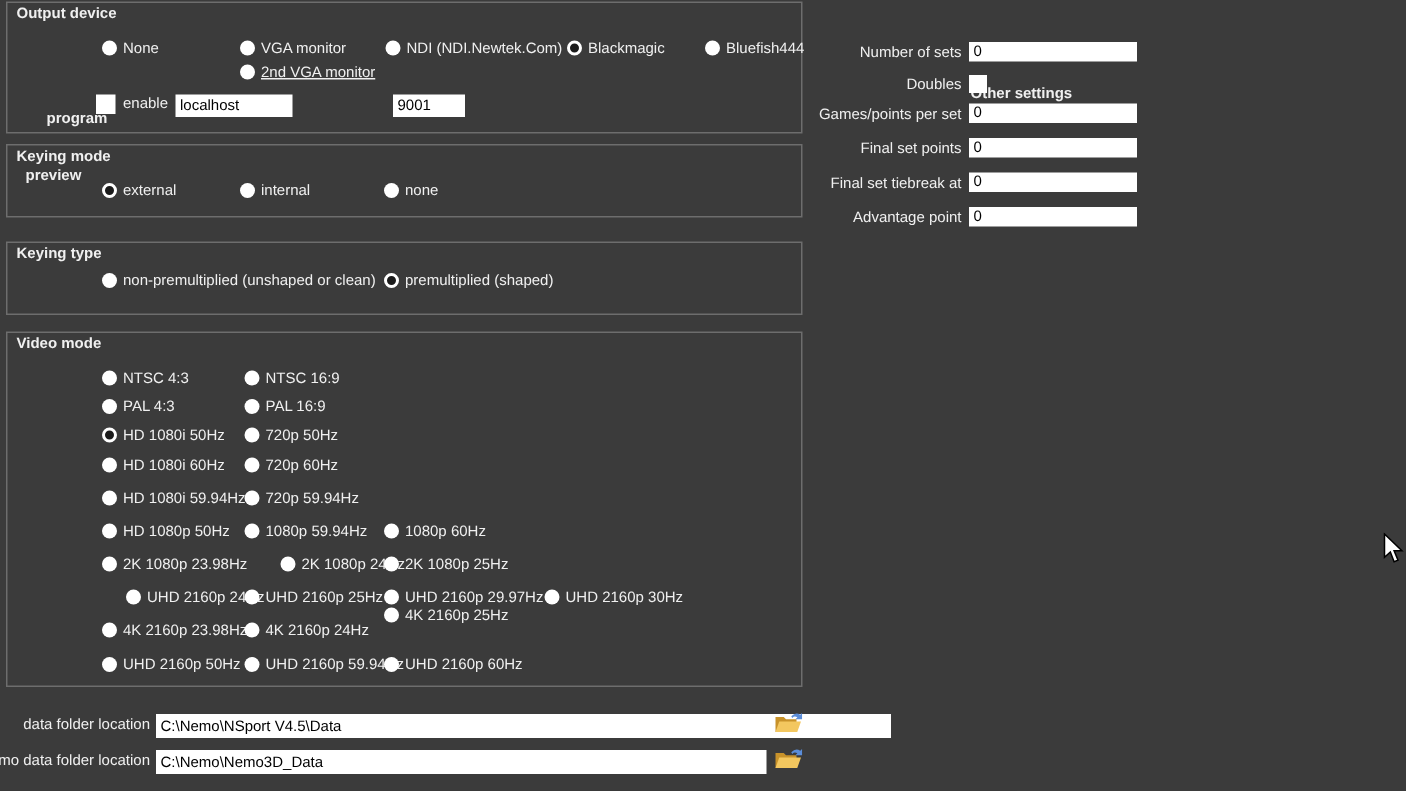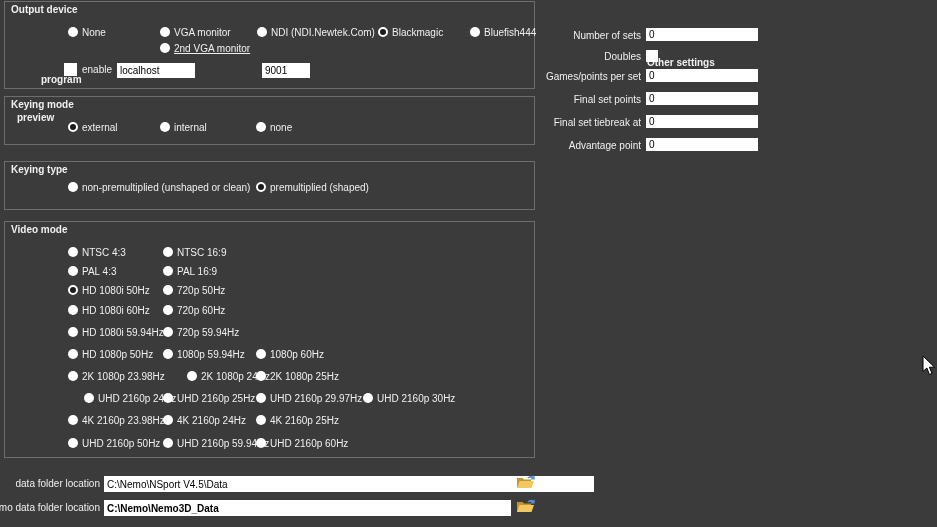--- a/index.html
+++ b/index.html
@@ -27,21 +27,21 @@
 </style>
 </head>
 <body>
 
 <div id="app">
 
   <div class="groupbox" style="top:1px; height:88px;">
     <div class="gtitle">Output device</div>
   </div>
 
-  <div class="blabel" style="left:27px; top:26px;padding-left:14px;">program</div>
+  <div class="blabel" style="left:17px; top:26px;padding-left:14px;">program</div>
 
   <label class="opt" style="left:68px; top:26px;">
     <span class="dot"></span>
     <span>None</span>
   </label>
   <label class="opt" style="left:160px; top:26px;">
     <span class="dot"></span>
     <span>VGA monitor</span>
   </label>
   <label class="opt" style="left:257px; top:26px;">
@@ -188,21 +188,21 @@
   </label>
 
   <label class="opt" style="left:68px; top:414px;">
     <span class="dot"></span>
       <span>4K 2160p 23.98Hz</span>
   </label>
   <label class="opt" style="left:163px; top:414px;">
     <span class="dot"></span>
       <span>4K 2160p 24Hz</span>
   </label>
-  <label class="opt" style="left:256px; top:414px;">
+  <label class="opt" style="left:256px; top:404px;">
     <span class="dot"></span>
       <span>4K 2160p 25Hz</span>
   </label>
 
   <label class="opt" style="left:68px; top:437px;">
     <span class="dot"></span>
       <span>UHD 2160p 50Hz</span>
   </label>
   <label class="opt" style="left:163px; top:437px;">
     <span class="dot"></span>
@@ -217,21 +217,21 @@
   <input class="tinput" style="left: 104px; top: 476px; width: 490px; height: 16px;" value="C:\Nemo\NSport V4.5\Data">
   <button class="folderbtn" style="left:515px; top:474px;">
     <svg width="20" height="16" viewBox="0 0 20 16">
       <path d="M1,4 h5.5 l1.5,1.5 h7 V14 H1 Z" fill="#c8922a"></path>
       <path d="M1,14 L3.5,7 H18 L15.5,14 Z" fill="#f3c75f"></path>
       <path d="M11.5,3.5 q3,-3 6,-1 l1.2,-1.2 V5.5 H14.3 L15.6,4.2 q-2,-1.2 -3.4,0.4 Z" fill="#5b8dd9"></path>
     </svg>
   </button>
 
   <div class="rlabel" style="right:837px; top:502px;">Nemo data folder location</div>
-  <input class="tinput" style="left: 104px; top: 500px; width: 407px; height: 16px; font-weight: bold;" value="C:\Nemo\Nemo3D_Data">
+  <input class="tinput" style="left: 104px; top: 500px; width: 407px; height: 16px;" value="C:\Nemo\Nemo3D_Data">
   <button class="folderbtn" style="left:515px; top:498px;">
     <svg width="20" height="16" viewBox="0 0 20 16">
       <path d="M1,4 h5.5 l1.5,1.5 h7 V14 H1 Z" fill="#c8922a"></path>
       <path d="M1,14 L3.5,7 H18 L15.5,14 Z" fill="#f3c75f"></path>
       <path d="M11.5,3.5 q3,-3 6,-1 l1.2,-1.2 V5.5 H14.3 L15.6,4.2 q-2,-1.2 -3.4,0.4 Z" fill="#5b8dd9"></path>
     </svg>
   </button>
 
   <div class="blabel" style="left:647px; top:9px;">Other settings</div>
 

